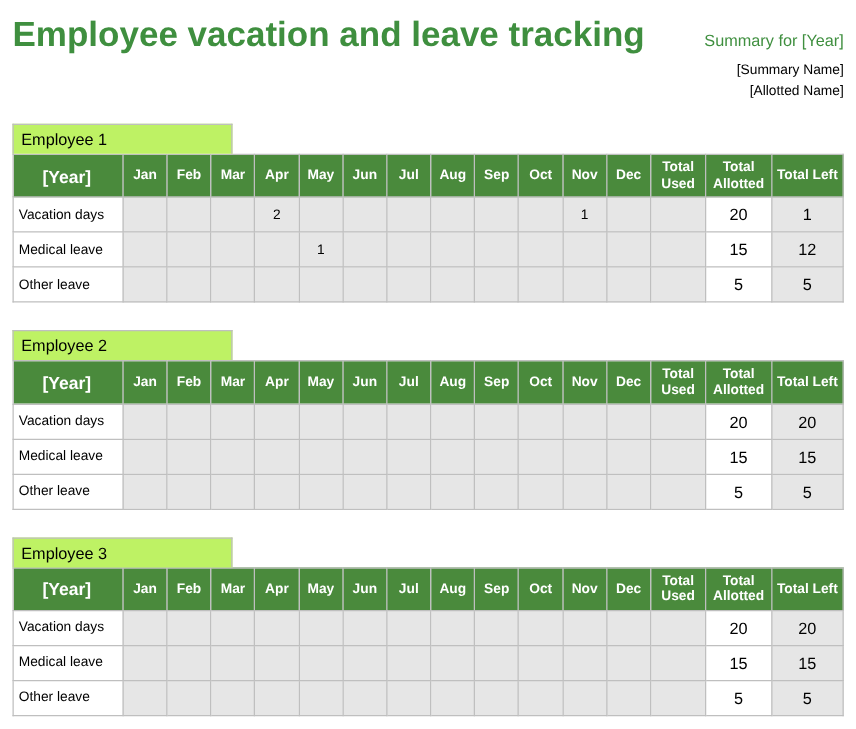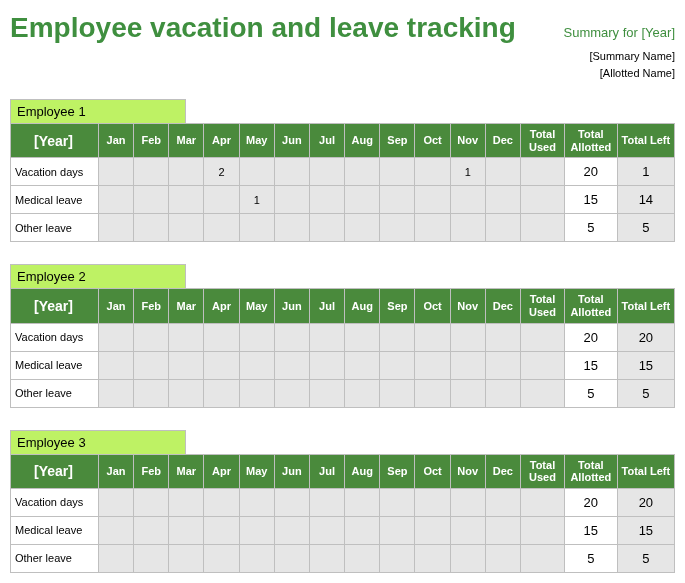--- a/index.html
+++ b/index.html
@@ -163,21 +163,21 @@
             <td class="month">1</td>
             <td class="month"></td>
             <td class="month"></td>
             <td class="month"></td>
             <td class="month"></td>
             <td class="month"></td>
             <td class="month"></td>
             <td class="month"></td>
             <td class="total-used"></td>
             <td class="total-allotted">15</td>
-            <td class="total-left">14</td>
+            <td class="total-left">12</td>
           </tr>
           <tr>
             <td class="rowlabel">Other leave</td>
             <td class="month"></td>
             <td class="month"></td>
             <td class="month"></td>
             <td class="month"></td>
             <td class="month"></td>
             <td class="month"></td>
             <td class="month"></td>

